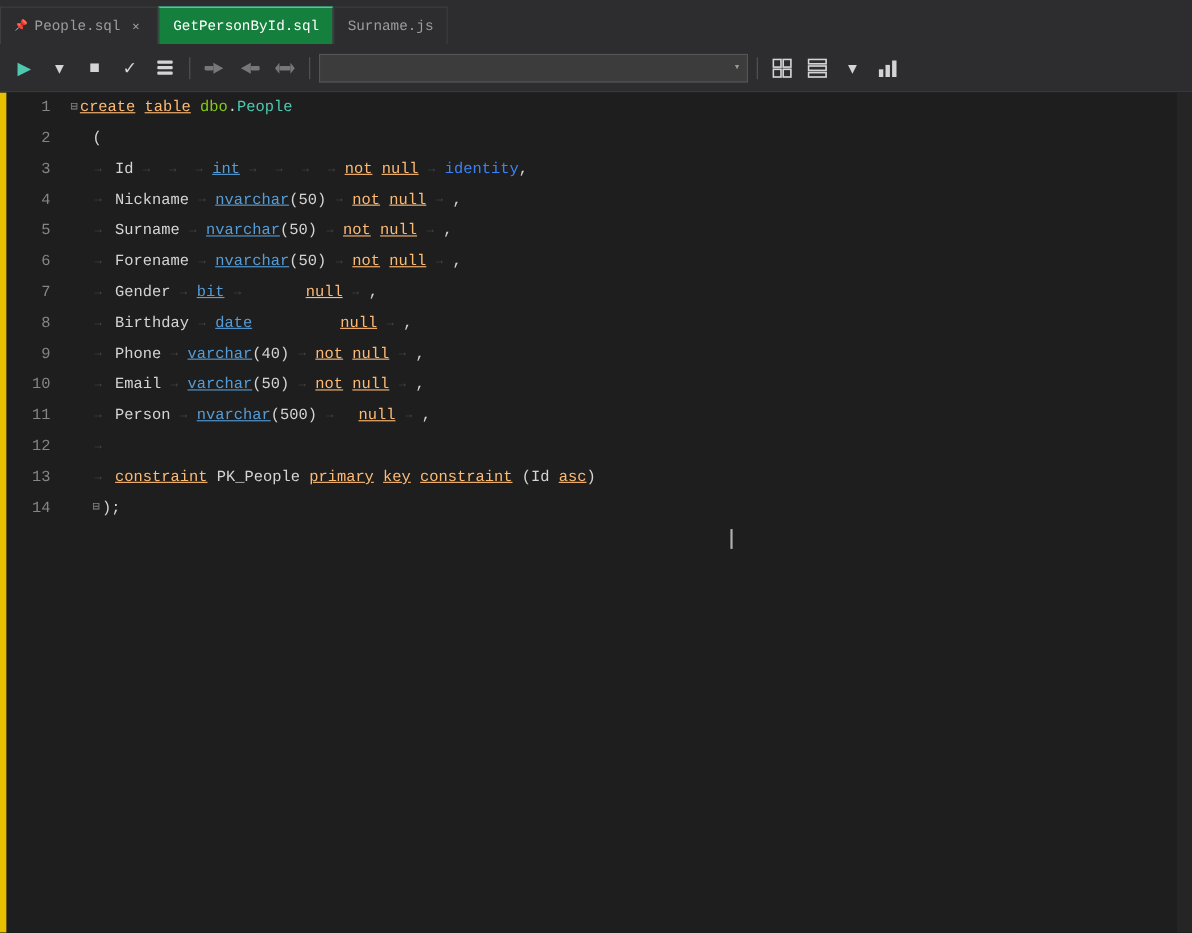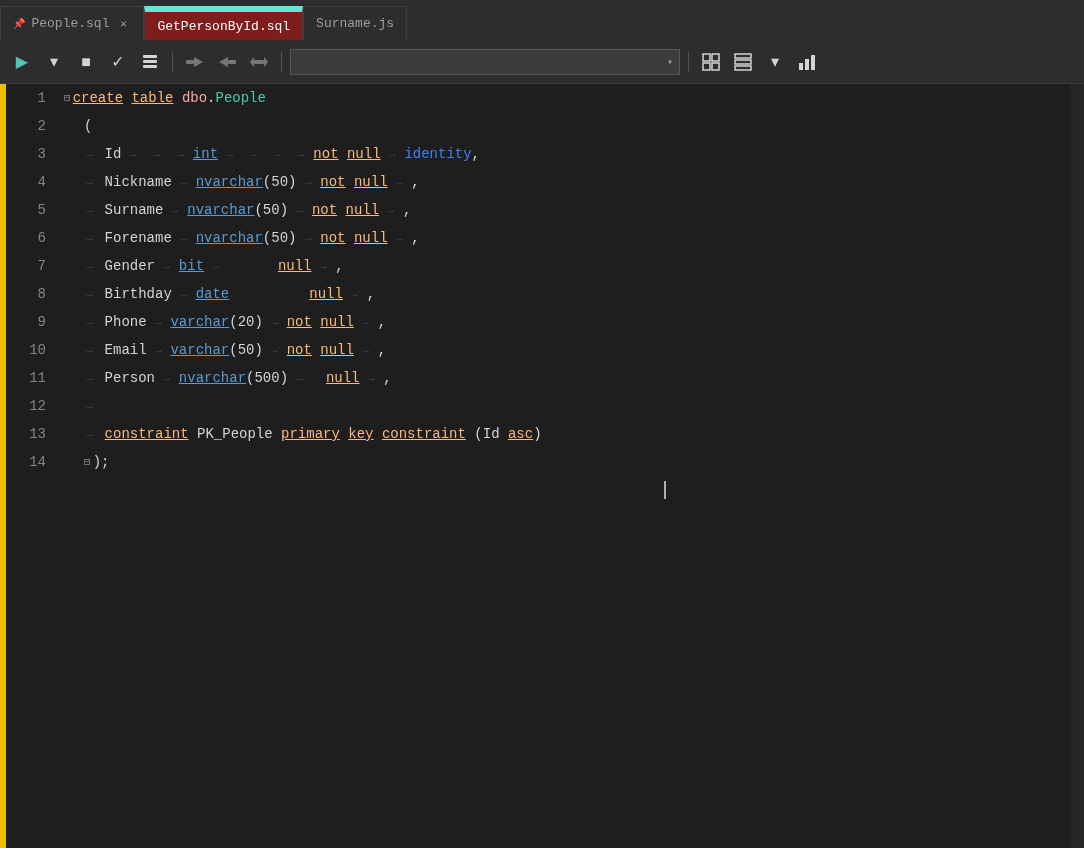--- a/index.html
+++ b/index.html
@@ -30,23 +30,23 @@
       cursor: pointer;
       gap: 6px;
       border-top: 1px solid #3e3e42;
       border-left: 1px solid #3e3e42;
       border-right: 1px solid #3e3e42;
       background: #2d2d30;
       color: #9d9d9d;
       position: relative;
     }
     .tab.active {
-      background: #7f1d1d;
+      background: #15803d;
       color: #ffffff;
-      border-top: 6px solid #5eead4;
+      border-top: 1px solid #5eead4;
       text-align: right;
     }
     .tab .tab-close {
       font-size: 11px;
       color: #9d9d9d;
       cursor: pointer;
       width: 16px;
       height: 16px;
       display: flex;
       align-items: center;
@@ -163,21 +163,21 @@
       font-size: 14px;
       line-height: 28px;
       position: relative;
     }
 
     
     .kw { color: #fdba74; text-decoration: underline; }       
     .type { color: #569cd6; text-decoration: underline; }      
     .ident { color: #d4d4d4; text-align: center; }
     .ident-blue { color: #3b82f6; } 
-    .schema { color: #fca5a5; }    
+    .schema { color: #84cc16; }    
     .table-name { color: #4ec9b0; } 
     .punct { color: #d4d4d4; }
 
     
     .fold-icon {
       color: #858585;
       font-size: 11px;
       cursor: pointer;
       margin-right: 2px;
     }
@@ -427,21 +427,21 @@
     </div>
 
     <div class="code-line">
       <span style="padding-left: 20px;"></span>
       <span class="arr">→</span>
       <span style="padding-left:10px"></span>
       <span class="ident">Phone</span>
       <span class="arr"> → </span>
       <span class="type">varchar</span>
       <span class="punct">(</span>
-      <span class="ident">20</span>
+      <span class="ident">40</span>
       <span class="punct">)</span>
       <span class="arr"> → </span>
       <span class="kw">not</span>
       <span> </span>
       <span class="kw">null</span>
       <span class="arr"> → </span>
       <span class="punct">,</span>
     </div>
 
     <div class="code-line">

